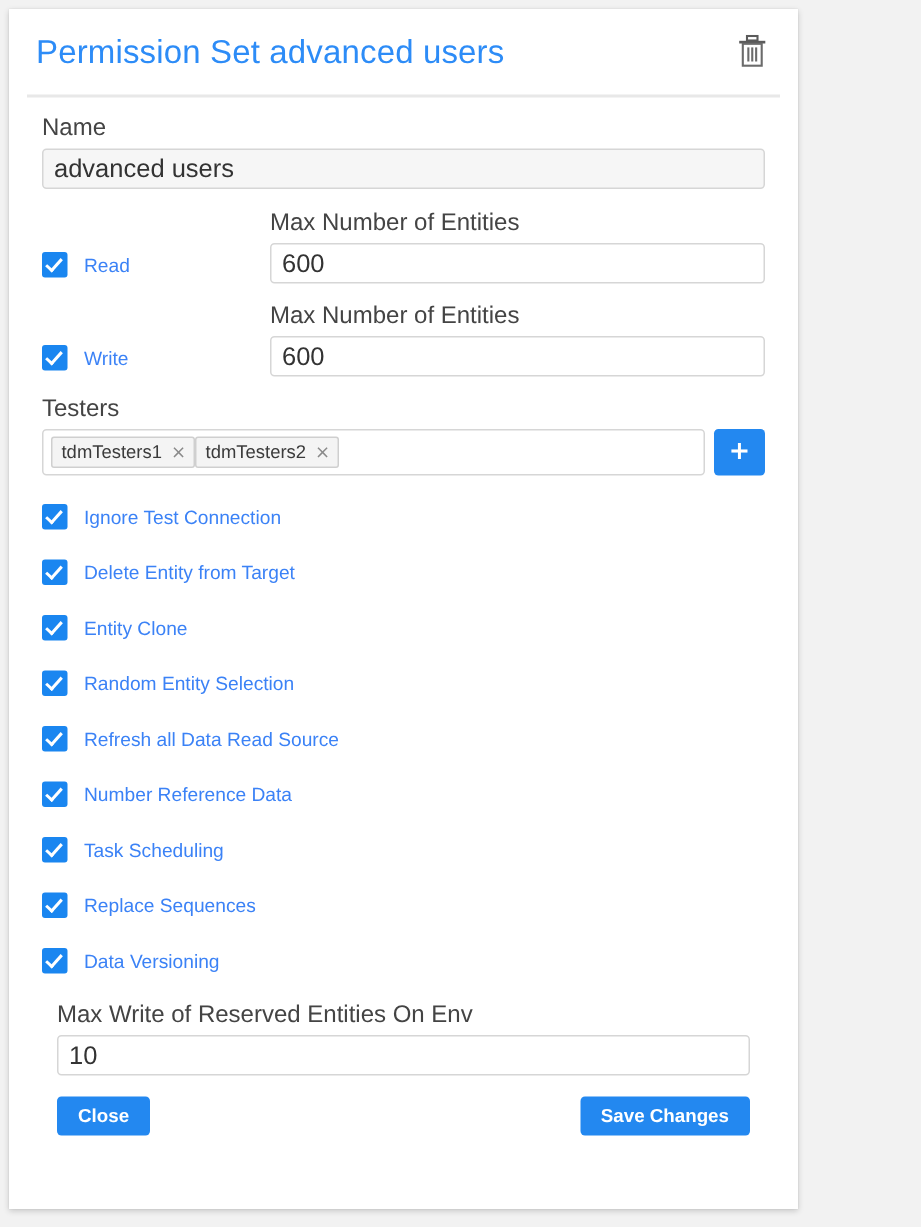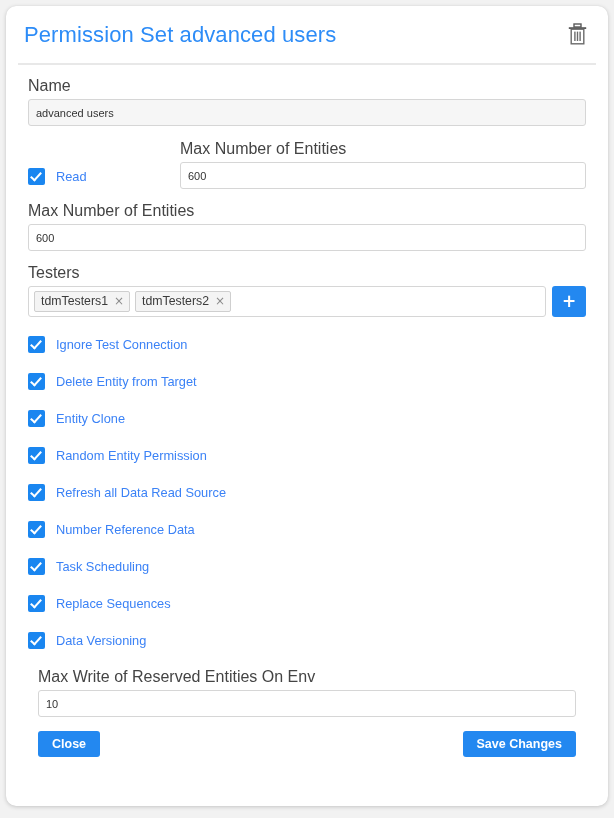--- a/index.html
+++ b/index.html
@@ -18,24 +18,24 @@
     width: 614px;
     height: 818px;
     background: #f2f2f2;
     box-sizing: border-box;
     overflow: hidden;
   }
   .card {
     position: absolute;
     left: 6px;
     top: 6px;
-    width: 602px;
+    width: 526px;
     height: 800px;
     background: #ffffff;
-    border-radius: 10px;
+    border-radius: 0;
     box-shadow: 0 1px 4px rgba(0,0,0,0.18), 0 0 1px rgba(0,0,0,0.10);
     box-sizing: border-box;
     overflow: hidden;
   }
 
   
   .card-header {
     position: relative;
     height: 57px;
     padding: 0 16px 0 18px;
@@ -78,21 +78,21 @@
     margin-bottom: 4px;
   }
   .txt-input {
     width: 100%;
     height: 27px;
     box-sizing: border-box;
     border: 1px solid #d6d6d6;
     border-radius: 3px;
     background: #ffffff;
     font-family: "Liberation Sans", sans-serif;
-    font-size: 11px;
+    font-size: 17px;
     color: #333333;
     padding: 0 7px;
     outline: none;
   }
   .txt-input.readonly-tint {
     background: #f6f6f6;
   }
   .field-block { margin-bottom: 14px; }
 
   
@@ -148,21 +148,20 @@
   }
   .chips-box {
     flex: 1 1 auto;
     min-height: 28px;
     border: 1px solid #d6d6d6;
     border-radius: 3px;
     background: #ffffff;
     padding: 4px 5px;
     display: flex;
     flex-wrap: wrap;
-    gap: 5px;
     align-items: center;
     box-sizing: border-box;
   }
   .chip {
     display: inline-flex;
     align-items: center;
     gap: 6px;
     background: #f4f4f4;
     border: 1px solid #cfcfcf;
     border-radius: 2px;
@@ -261,20 +260,24 @@
           <span class="cb"></span>
           <span class="cb-label">Read</span>
         </div>
         <div class="perm-right">
           <div class="field-label">Max Number of Entities</div>
           <input class="txt-input" type="text" value="600" style="">
         </div>
       </div>
 
       <div class="perm-row">
+        <div class="perm-left">
+          <span class="cb"></span>
+          <span class="cb-label">Write</span>
+        </div>
         <div class="perm-right">
           <div class="field-label">Max Number of Entities</div>
           <input class="txt-input" type="text" value="600" style="">
         </div>
       </div>
 
       <div class="field-block">
         <div class="field-label">Testers</div>
         <div class="testers-row">
           <div class="chips-box">
@@ -299,21 +302,21 @@
         <div class="cb-row">
           <span class="cb"></span>
           <span class="cb-label">Delete Entity from Target</span>
         </div>
         <div class="cb-row">
           <span class="cb"></span>
           <span class="cb-label">Entity Clone</span>
         </div>
         <div class="cb-row">
           <span class="cb"></span>
-          <span class="cb-label">Random Entity Permission</span>
+          <span class="cb-label">Random Entity Selection</span>
         </div>
         <div class="cb-row">
           <span class="cb"></span>
           <span class="cb-label">Refresh all Data Read Source</span>
         </div>
         <div class="cb-row">
           <span class="cb"></span>
           <span class="cb-label">Number Reference Data</span>
         </div>
         <div class="cb-row">

